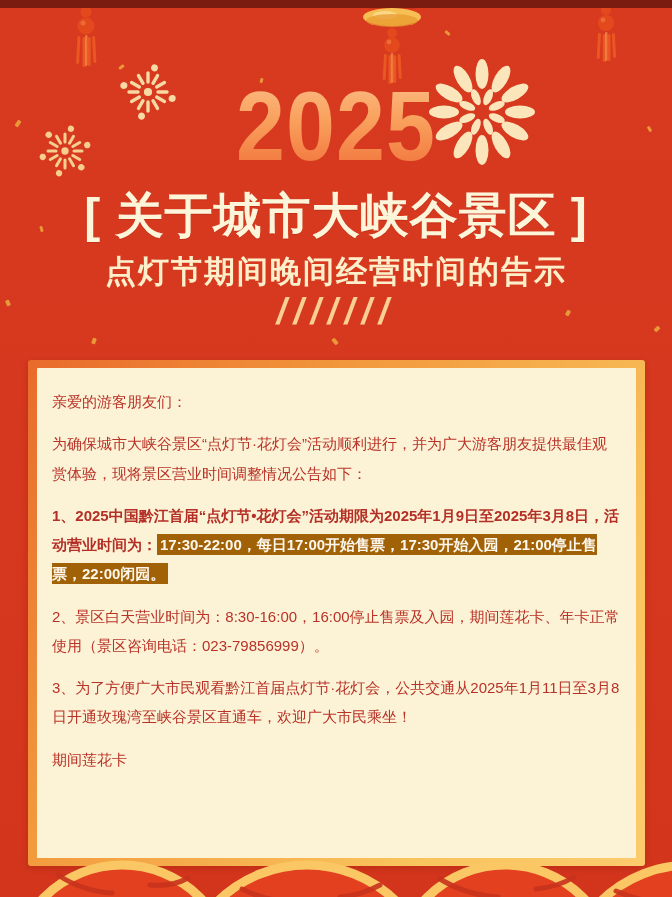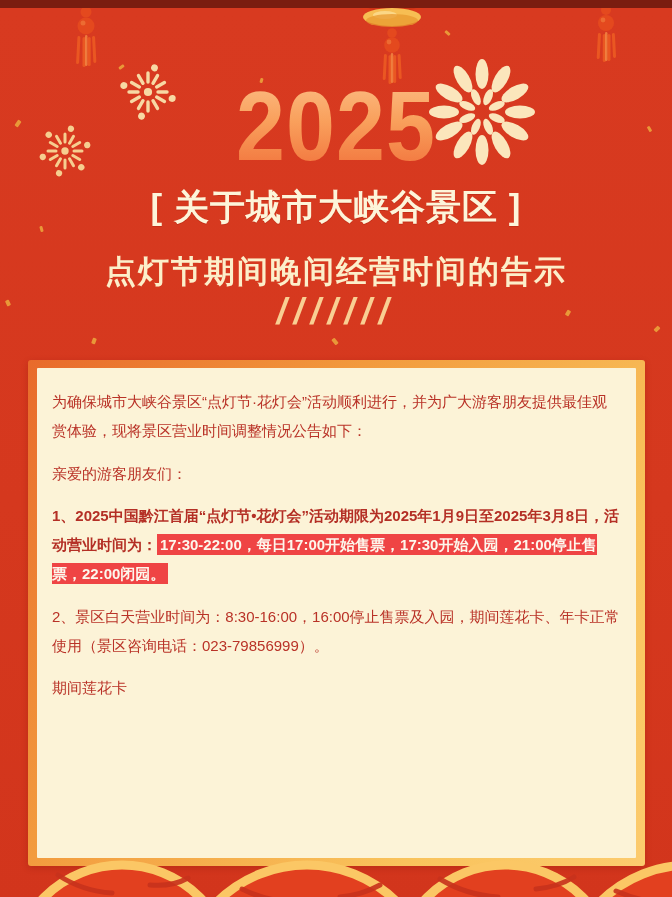--- a/index.html
+++ b/index.html
@@ -44,21 +44,21 @@
     -webkit-background-clip: text;
     background-clip: text;
     color: transparent;
     transform: scaleY(1.12);
     z-index: 2;
   }
   .title {
     position: absolute;
     top: 176px; left: 0; right: 0;
     text-align: center;
-    font-size: 35px;
+    font-size: 48px;
     font-weight: bold;
     letter-spacing: 1px;
     color: #fdf5da;
     text-shadow: 0 1px 0 rgba(140,20,5,.25);
     z-index: 3;
     white-space: nowrap;
   }
   .subtitle {
     position: absolute;
     top: 243px; left: 0; right: 0;
@@ -99,21 +99,21 @@
     border-radius: 1px;
     padding: 19px 16px 14px 15px;
     color: #b93227;
     font-size: 15px;
     line-height: 1.95;
     overflow: hidden;
   }
   .card-inner p { margin-bottom: 13px; }
   .para-strong { font-weight: bold; color: #b42f25; }
   .hl {
-    background: #ef4444;
+    background: #a16207;
     color: #fdf7ec;
     font-weight: bold;
     padding: 2px 3px;
   }
   .signature { margin-top: 22px; text-align: right; padding-right: 6px; }
   .signature div { line-height: 2.1; }
 
   
   .scallops {
     position: absolute;
@@ -258,24 +258,25 @@
   <div class="speck" style="left:260px;top:70px;  width:3px; height:5px; transform:rotate(15deg);"></div>
   <div class="speck" style="left:40px; top:218px; width:3px; height:6px; transform:rotate(-15deg);"></div>
 
   <div class="year">2025</div>
   <div class="title">[ 关于城市大峡谷景区 ]</div>
   <div class="subtitle">点灯节期间晚间经营时间的告示</div>
   <div class="slashes">///////</div>
 
   <div class="card">
     <div class="card-inner">
+      <p>亲爱的游客朋友们：</p>
       <p>为确保城市大峡谷景区“点灯节·花灯会”活动顺利进行，并为广大游客朋友提供最佳观赏体验，现将景区营业时间调整情况公告如下：</p>
-      <p>亲爱的游客朋友们：</p>
       <p><span class="para-strong">1、2025中国黔江首届“点灯节•花灯会”活动期限为2025年1月9日至2025年3月8日，活动营业时间为：</span><span class="hl">17:30-22:00，每日17:00开始售票，17:30开始入园，21:00停止售票，22:00闭园。</span></p>
       <p>2、景区白天营业时间为：8:30-16:00，16:00停止售票及入园，期间莲花卡、年卡正常使用（景区咨询电话：023-79856999）。</p>
+      <p>3、为了方便广大市民观看黔江首届点灯节·花灯会，公共交通从2025年1月11日至3月8日开通玫瑰湾至峡谷景区直通车，欢迎广大市民乘坐！</p>
       <p>期间莲花卡</p>
       <div class="signature">
       </div>
     </div>
   </div>
 
   <svg class="scallops" viewBox="0 0 672 62" preserveAspectRatio="none">
     <g>
       <circle cx="307" cy="150" r="128" fill="#e2401f" stroke="#fbc765" stroke-width="9"></circle>
       <circle cx="690" cy="150" r="128" fill="#e2401f" stroke="#fbc765" stroke-width="9"></circle>

